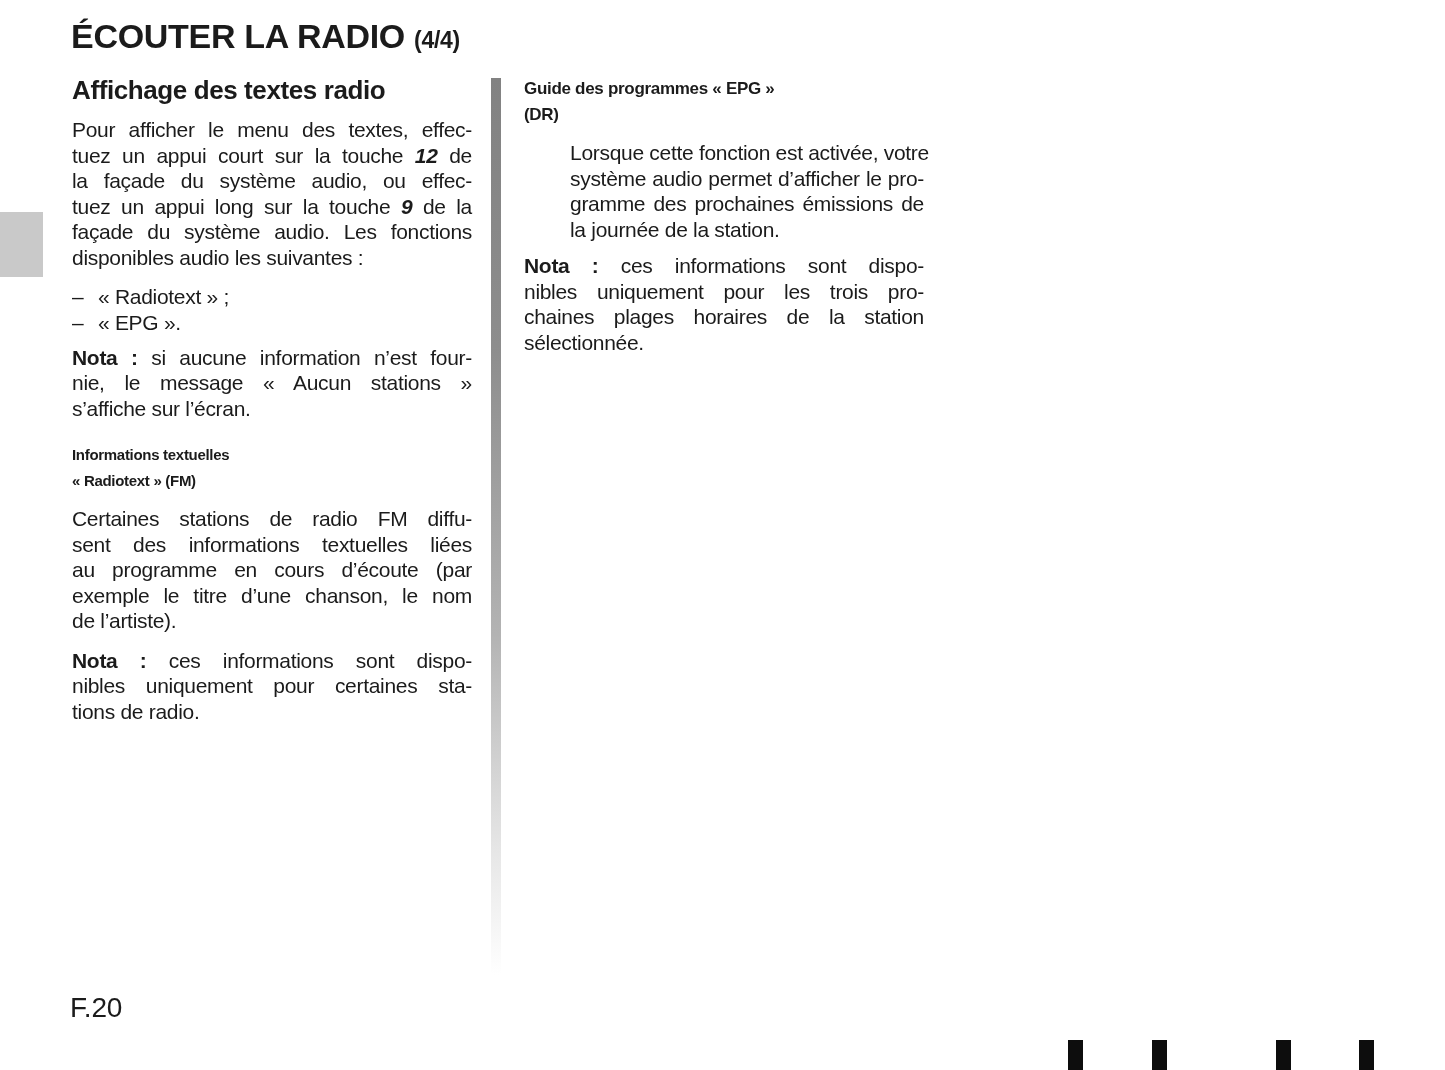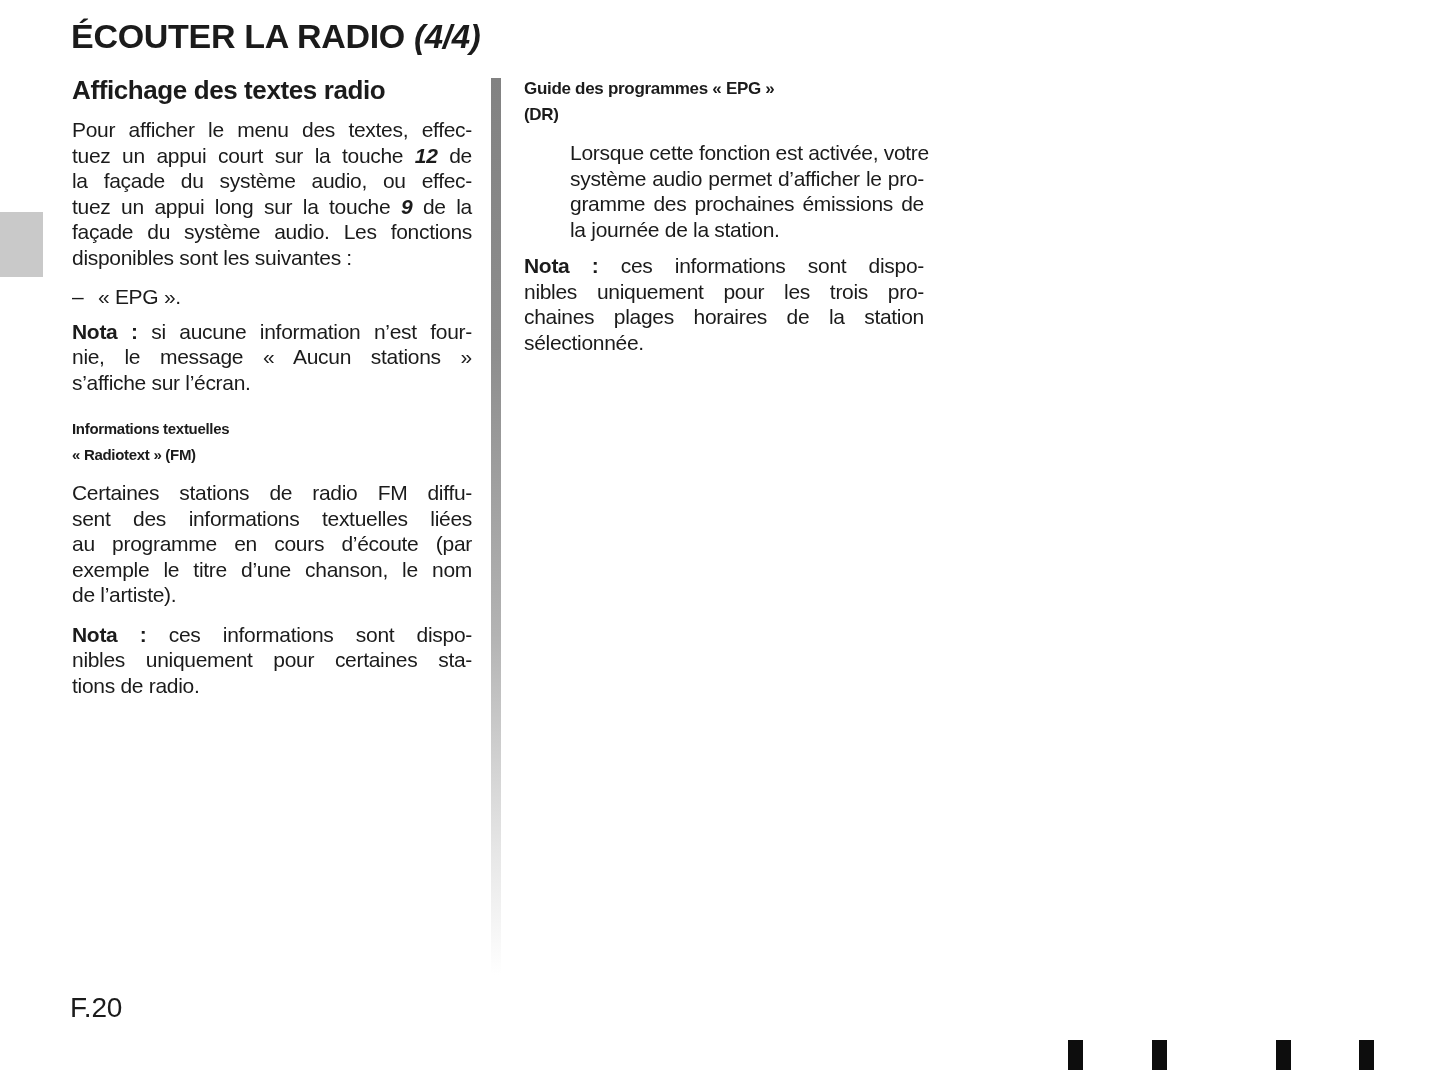--- a/index.html
+++ b/index.html
@@ -9,21 +9,21 @@
     font-family: "Liberation Sans", sans-serif;
     color: #1b1b1b;
     position: relative;
     overflow: hidden;
   }
   .page-title {
     position: absolute; left: 71px; top: 16px;
     font-weight: bold; font-size: 34px; line-height: 40px;
     letter-spacing: -0.3px; white-space: nowrap;
   }
-  .title-suffix { font-size: 33px; font-weight: bold; font-style: italic; }
+  .title-suffix { font-size: 23px; font-weight: bold; }
 
   .edge-tab {
     position: absolute; left: 0; top: 212px;
     width: 43px; height: 65px; background: #c9c9c9;
   }
   .divider {
     position: absolute; left: 491px; top: 78px;
     width: 10px; height: 897px;
     background: linear-gradient(to bottom, #828282 0%, #8d8d8d 30%, #b3b3b3 62%, #e6e6e6 86%, #ffffff 100%);
   }
@@ -91,24 +91,27 @@
   <div class="col col-left">
 
     <div class="sec-heading">Affichage des textes radio</div>
 
     <div class="para">
       <div class="line">Pour afficher le menu des textes, effec-</div>
       <div class="line"><span>tuez un appui court sur la touche</span> <span class="bi">12</span> <span>de</span></div>
       <div class="line">la façade du système audio, ou effec-</div>
       <div class="line"><span>tuez un appui long sur la touche</span> <span class="bi">9</span> <span>de la</span></div>
       <div class="line">façade du système audio. Les fonctions</div>
-      <div class="line last">disponibles sont les suivantes :</div>
+      <div class="line last">disponibles audio les suivantes :</div>
     </div>
 
     <div class="para para-tight">
+      <div class="list-row">
+        <span class="dash">–</span><span>« Radiotext » ;</span>
+      </div>
       <div class="list-row">
         <span class="dash">–</span><span>« EPG ».</span>
       </div>
     </div>
 
     <div class="para para-last">
       <div class="line"><span class="b">Nota :</span> <span>si aucune information n’est four-</span></div>
       <div class="line">nie, le message « Aucun stations »</div>
       <div class="line last">s’affiche sur l’écran.</div>
     </div>

